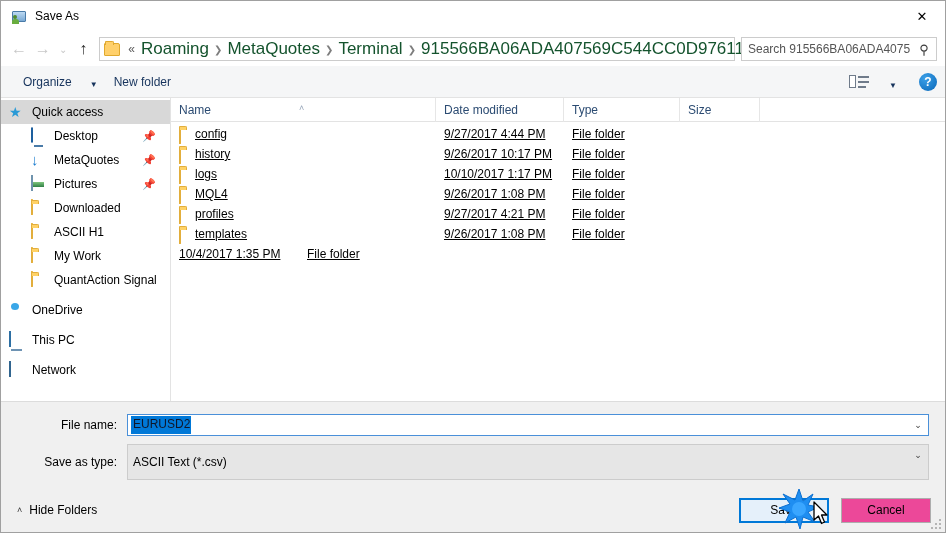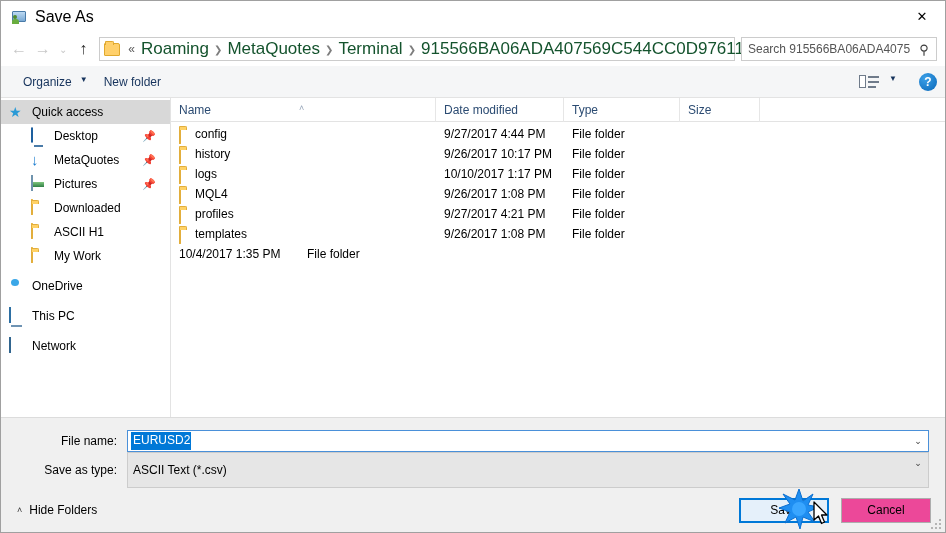--- a/index.html
+++ b/index.html
@@ -55,21 +55,21 @@
     width: 4px; height: 4px; border-radius: 50%;
     background: #4f8a2e;
   }
   .title-icon .ti-person-body {
     position: absolute; left: 1px; top: 10px;
     width: 7px; height: 5px;
     border-radius: 3px 3px 0 0;
     background: #69ad3e;
   }
   .title-text {
-    font-size: 16px;
+    font-size: 12px;
     color: #000;
     line-height: 31px;
   }
   .close-btn {
     position: absolute;
     right: 0; top: 0;
     width: 46px; height: 31px;
     display: flex; align-items: center; justify-content: center;
     font-size: 13px;
     color: #000;
@@ -193,22 +193,22 @@
     align-items: center;
     padding: 0 8px 0 14px;
     flex: 0 0 auto;
   }
   .tb-item {
     font-size: 12px;
     color: #16335c;
     padding: 4px 8px;
     cursor: default;
     display: flex;
-    align-items: flex-start;
-    gap: 8px;
+    align-items: flex-end;
+    gap: 18px;
   }
   .tb-caret { font-size: 8px; color: #16335c; }
   .tb-spacer { flex: 1 1 auto; }
   .view-icon {
     width: 20px; height: 16px;
     position: relative;
     margin-right: 2px;
   }
   .view-icon .vi-box {
     position: absolute; left: 0; top: 1px;
@@ -381,20 +381,21 @@
     left: 128px; top: -2px;
     font-size: 9px;
     color: #9aa8bb;
   }
   .rows { flex: 1 1 auto; overflow: hidden; padding-top: 2px; }
   .frow {
     height: 20px;
     display: flex;
     align-items: flex-start;
     cursor: default;
+    text-decoration: underline;
   }
   .fcell {
     font-size: 12px;
     color: #000;
     height: 20px;
     line-height: 20px;
     white-space: nowrap;
     overflow: hidden;
   }
   .fname { width: 265px; flex: 0 0 265px; display: flex; align-items: center; padding-left: 8px; }
@@ -407,20 +408,21 @@
   
   .formarea {
     flex: 0 0 auto;
     background: #f0f0f0;
     border-top: 1px solid #dcdcdc;
     padding: 12px 16px 0 16px;
   }
   .frow2 {
     display: flex;
     align-items: center;
+    margin-bottom: 8px;
   }
   .flabel {
     width: 110px;
     flex: 0 0 110px;
     text-align: right;
     padding-right: 10px;
     font-size: 12px;
     color: #000;
   }
   .fname-input {
@@ -429,21 +431,21 @@
     border: 1px solid #4a90d9;
     background: #ffffff;
     display: flex;
     align-items: center;
     padding-left: 3px;
     position: relative;
     min-width: 0;
   }
   .fname-sel {
     background: #0078d7;
-    color: #ffffff;
+    color: #0f172a;
     font-size: 12px;
     padding: 1px 1px 2px 2px;
     line-height: 15px;
   }
   .combo-caret {
     position: absolute;
     right: 0; top: 0;
     width: 20px; height: 20px;
     display: flex; align-items: center; justify-content: center;
     font-size: 9px;
@@ -626,20 +628,24 @@
       <div class="side-row">
         <span class="side-ico"><i class="ic-folder"></i></span>
         <span class="side-label">ASCII H1</span>
       </div>
 
       <div class="side-row">
         <span class="side-ico"><i class="ic-folder"></i></span>
         <span class="side-label">My Work</span>
       </div>
 
+      <div class="side-row">
+        <span class="side-ico"><i class="ic-folder"></i></span>
+        <span class="side-label">QuantAction Signal</span>
+      </div>
 
       <div class="side-row group gap">
         <span class="side-ico"><i class="ic-onedrive"></i></span>
         <span class="side-label">OneDrive</span>
       </div>
 
       <div class="side-row group gap">
         <span class="side-ico"><i class="ic-pc"></i></span>
         <span class="side-label">This PC</span>
       </div>

